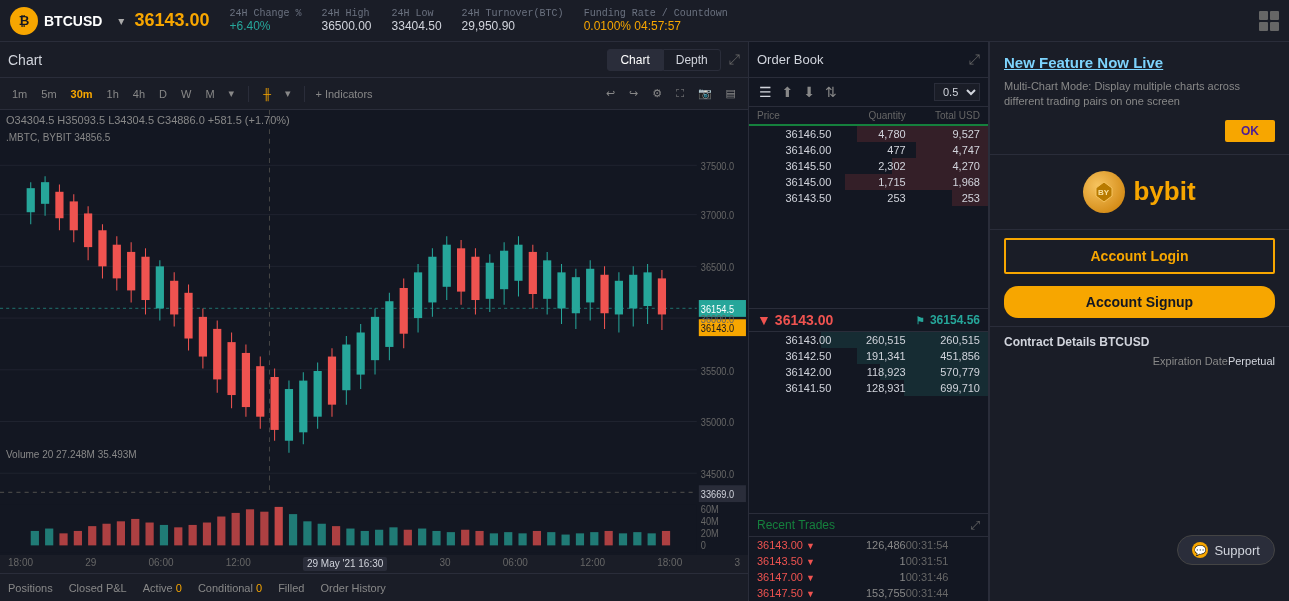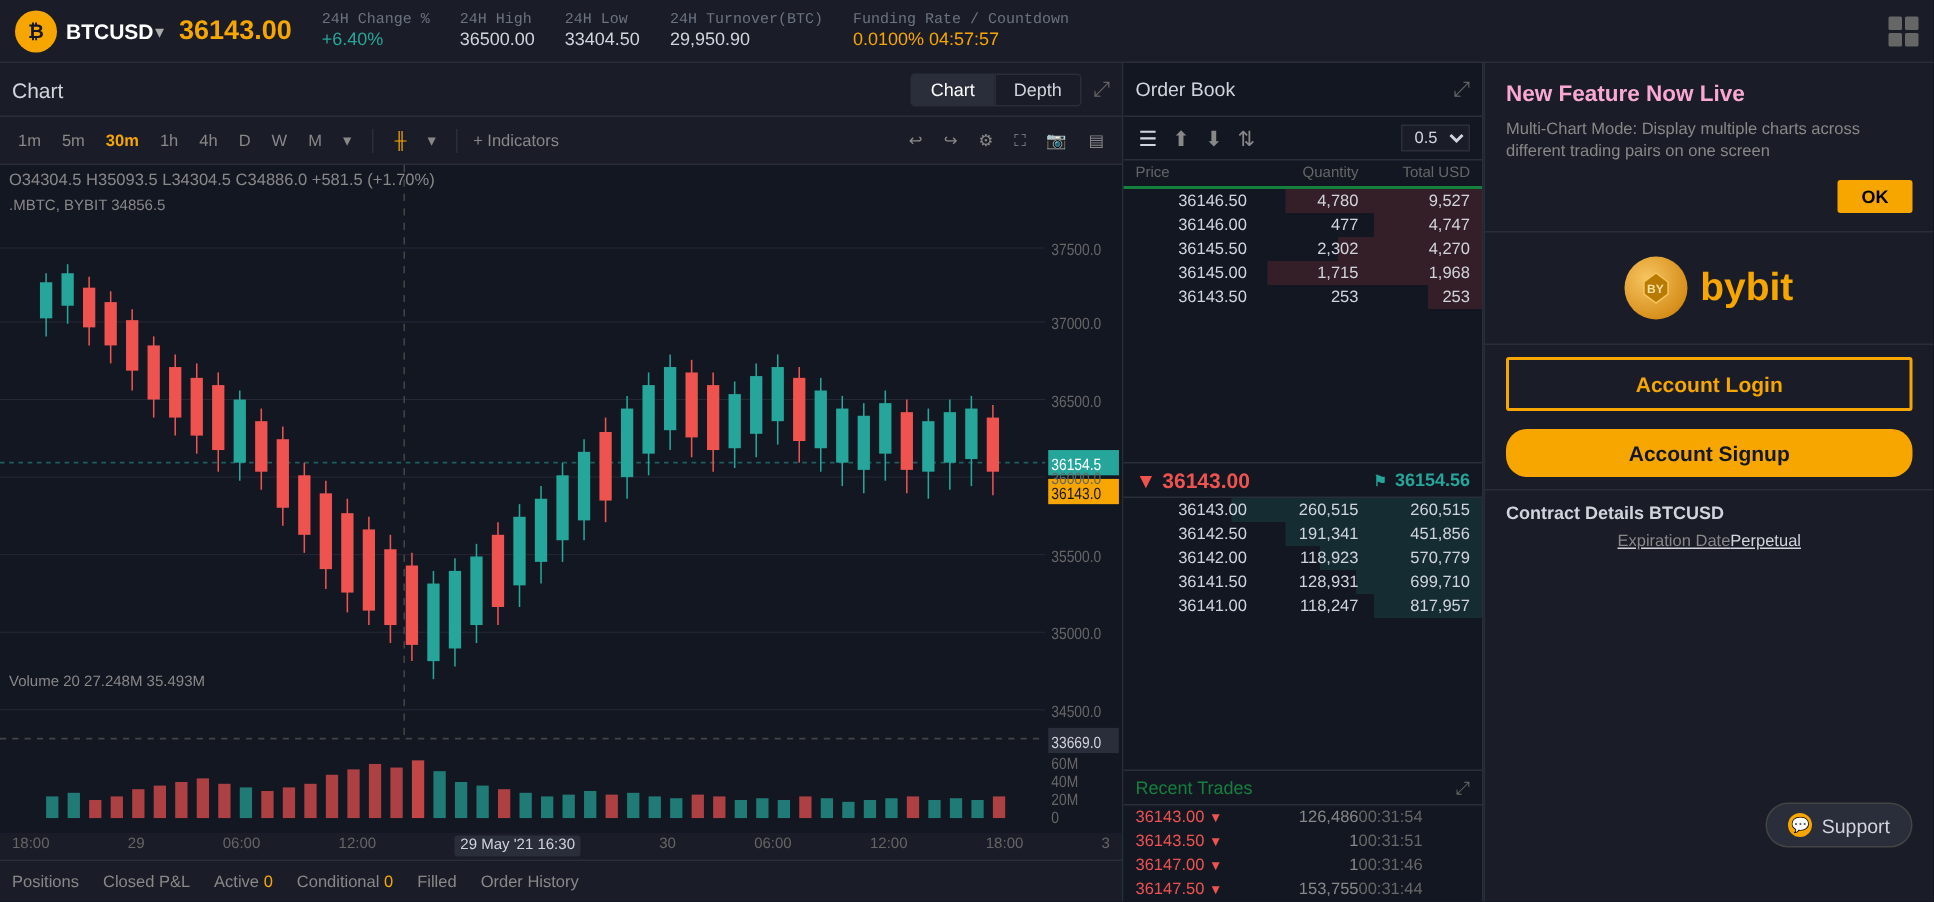--- a/index.html
+++ b/index.html
@@ -35,21 +35,21 @@
       justify-content: center;
       font-weight: bold;
       color: #131722;
       font-size: 13px;
       margin-right: 6px;
     }
     .top-bar-symbol {
       font-size: 14px;
       font-weight: bold;
       color: #fff;
-      margin-right: 1px;
+      margin-right: 16px;
     }
     .top-bar-arrow {
       color: #aaa;
       margin-right: 10px;
     }
     .top-bar-price {
       font-size: 18px;
       font-weight: bold;
       color: #f7a600;
       margin-right: 20px;
@@ -378,33 +378,34 @@
       flex-direction: column;
       border-left: 1px solid #2a2d3a;
     }
     .feature-banner {
       padding: 12px 14px;
       border-bottom: 1px solid #2a2d3a;
     }
     .feature-title {
       font-size: 15px;
       font-weight: bold;
-      color: #f9a8d4;
+      color: #7dd3fc;
       margin-bottom: 8px;
+      text-decoration: underline;
     }
     .feature-desc {
       font-size: 11px;
       color: #888;
       line-height: 1.4;
       margin-bottom: 10px;
     }
     .ok-btn {
       float: right;
       background: #f7a600;
-      color: #000000;
+      color: #4c1d95;
       border: none;
       padding: 4px 16px;
       font-size: 12px;
       font-weight: bold;
       cursor: pointer;
       border-radius: 2px;
     }
     .bybit-logo-area {
       display: flex;
       align-items: center;
@@ -884,26 +885,20 @@
         <span class="ob-cell">36142.00</span>
         <span class="ob-cell">118,923</span>
         <span class="ob-cell">570,779</span>
       </div>
       <div class="ob-row buy">
         <div class="ob-bg buy" style="width:35%"></div>
         <span class="ob-cell">36141.50</span>
         <span class="ob-cell">128,931</span>
         <span class="ob-cell">699,710</span>
       </div>
-      <div class="ob-row buy">
-        <div class="ob-bg buy" style="width:30%"></div>
-        <span class="ob-cell">36141.00</span>
-        <span class="ob-cell">118,247</span>
-        <span class="ob-cell">817,957</span>
-      </div>
     </div>
 
     <div class="recent-trades">
       <div class="rt-header">
         <span class="rt-title">Recent Trades</span>
         <span class="rt-expand">⤢</span>
       </div>
       <div class="rt-rows">
         <div class="rt-row">
           <span class="rt-price red">
@@ -960,21 +955,21 @@
       <span class="bybit-text">bybit</span>
     </div>
 
     <button class="login-btn">Account Login</button>
     <button class="signup-btn">Account Signup</button>
 
 
     <div class="contract-details">
       <span class="contract-title">Contract Details BTCUSD</span>
     </div>
-    <div style="padding: 2px 14px; display:flex; justify-content:center; font-size:11px;text-decoration:underline;">
+    <div style="padding: 2px 14px; display:flex; justify-content:flex-end; font-size:11px;">
       <span style="color:#888;">Expiration Date</span>
       <span style="color:#d1d4dc;">Perpetual</span>
     </div>
 
     <div class="support-btn" style="position:absolute; bottom:36px; right:14px;">
       <span style="width:16px;height:16px;background:#f7a600;border-radius:50%;display:inline-flex;align-items:center;justify-content:center;font-size:10px;">💬</span>
       <span>Support</span>
     </div>
   </div>
 

